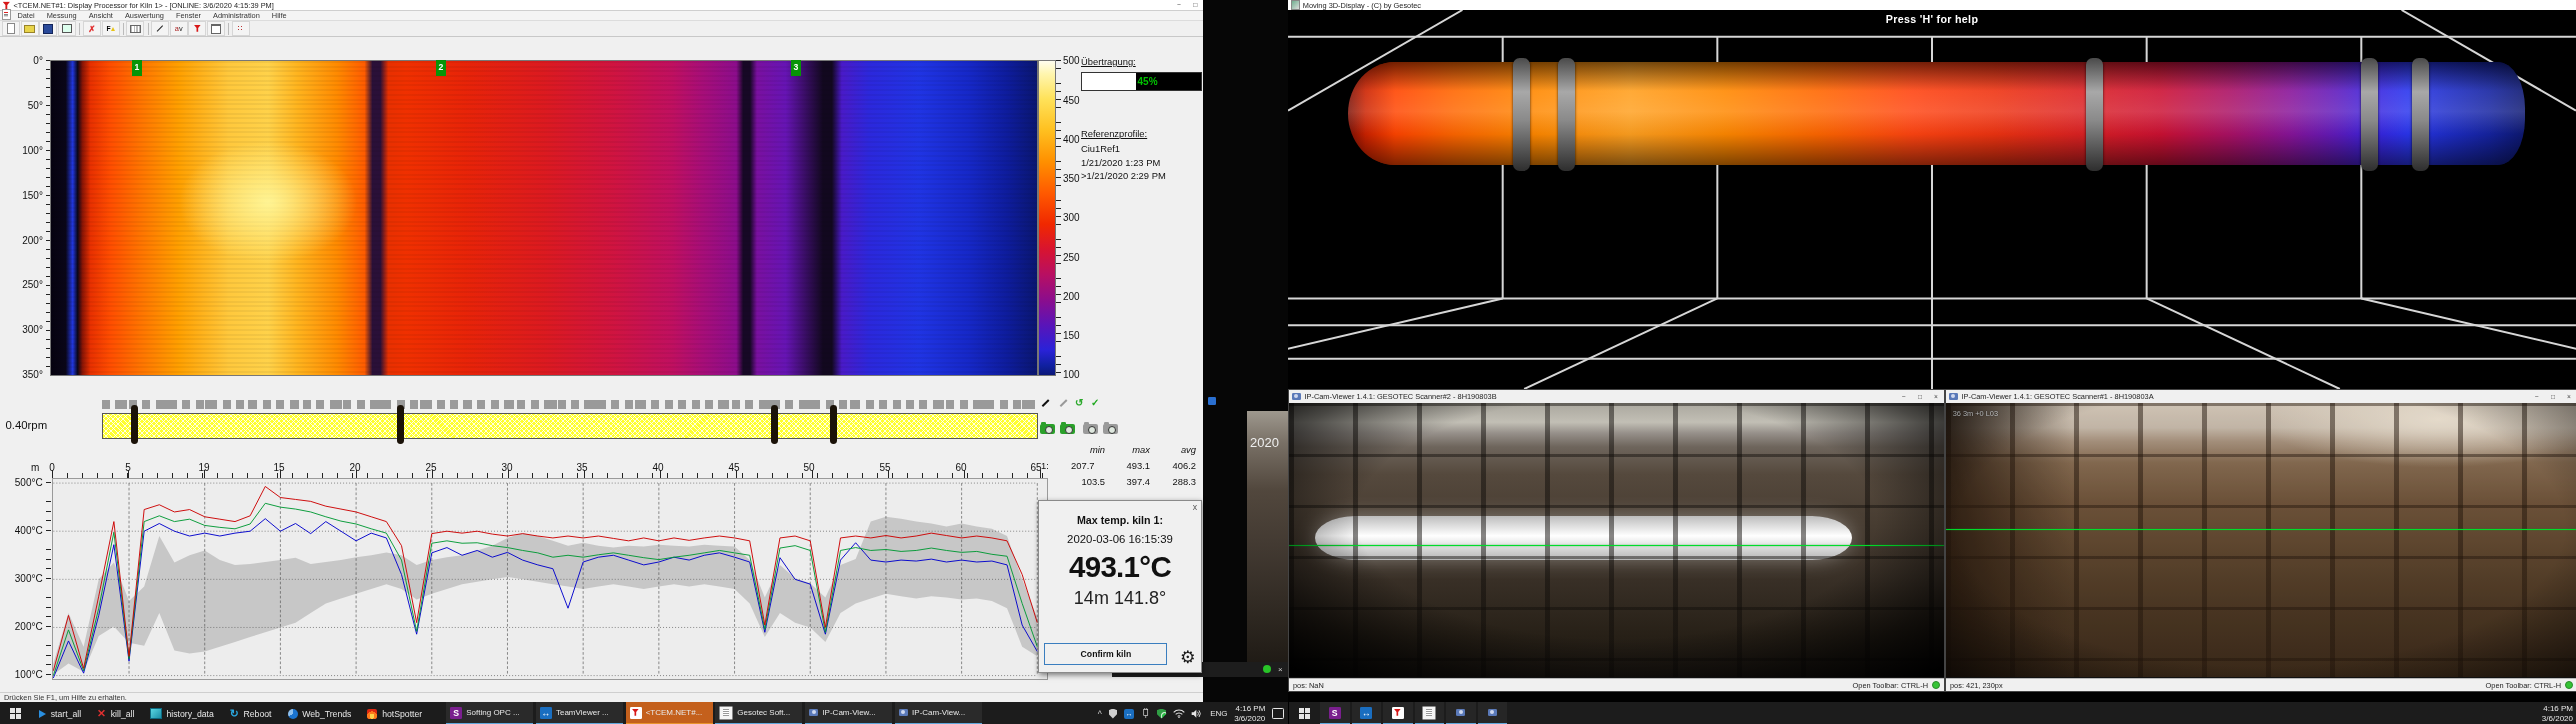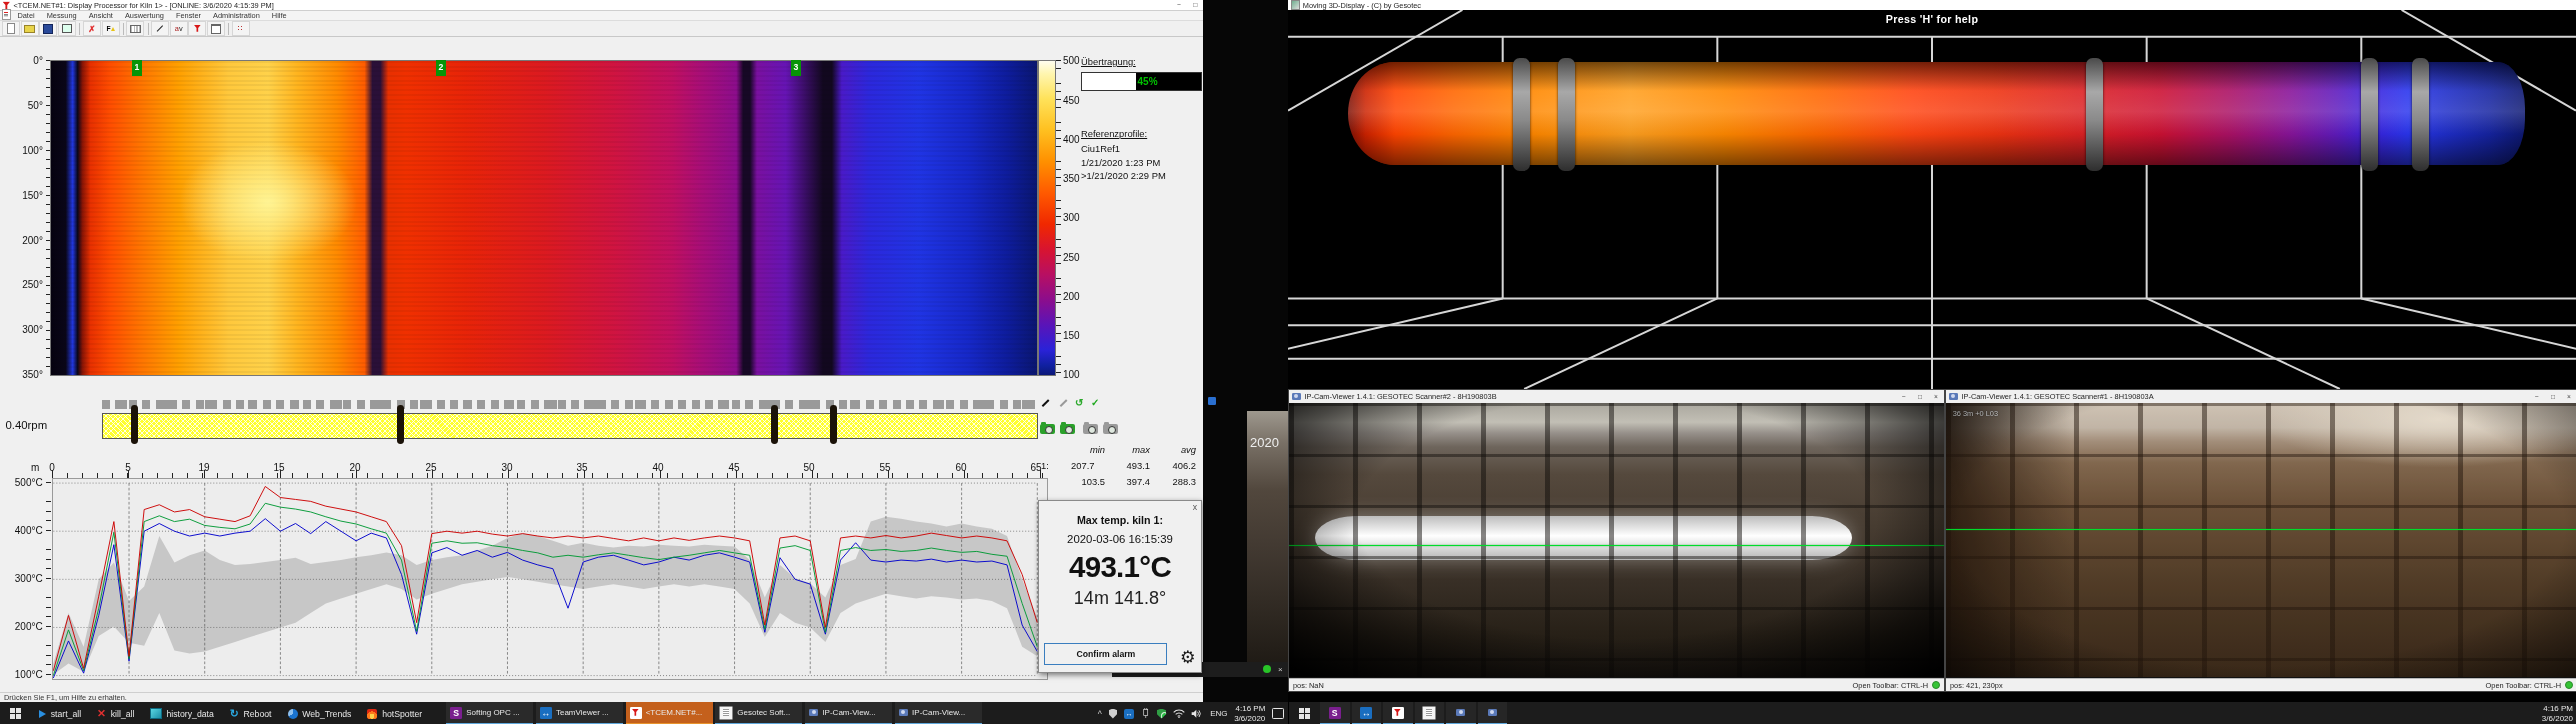--- a/index.html
+++ b/index.html
@@ -375,21 +375,21 @@
           <polyline points="0.5,285.825 23.07,203.3125 45.64,282.2375 68.21000000000001,174.6125 90.78,63.400000000000006 113.35,264.3 135.92000000000002,45.4625 158.49,38.2875 181.06,49.050000000000004 203.63,45.4625 226.2,56.225 248.77,59.8125 271.34000000000003,63.400000000000006 293.91,54.79 316.48,11.0225 339.05,27.525000000000002 361.62,30.395 384.19,33.265 406.76,40.44 429.33,44.745000000000005 451.9,49.050000000000004 474.47,56.225 497.04,63.400000000000006 519.61,99.275 542.1800000000001,214.07500000000002 564.75,81.3375 587.32,77.75 609.89,80.62 632.46,77.75 655.03,82.055 677.6,84.925 700.17,81.3375 722.74,84.925 745.3100000000001,87.795 767.88,84.925 790.45,87.795 813.02,84.925 835.59,88.5125 858.16,92.10000000000001 880.73,87.795 903.3,92.10000000000001 925.87,87.795 948.44,91.38250000000001 971.01,87.795 993.58,84.925 1016.15,87.795 1038.72,92.10000000000001 1061.29,217.6625 1083.8600000000001,87.795 1106.43,84.925 1129,92.10000000000001 1151.57,221.25 1174.14,87.795 1196.71,84.925 1219.28,87.795 1241.85,84.2075 1264.42,87.795 1286.99,84.925 1309.56,80.62 1332.13,84.2075 1354.7,87.795 1377.27,84.925 1399.84,87.795 1422.41,92.10000000000001 1444.98,142.32500000000002 1467.55,214.07500000000002" fill="none" stroke="#cc0000" stroke-width="1.4"></polyline>
         </svg>
     </div>
 
     <div id="alarm">
       <span style="position:absolute;right:4px;top:1.3px;color:#555;font-size:8.7px;">x</span>
       <div style="margin-top:13px;font-size:10.7px;font-weight:bold;">Max temp. kiln 1:</div>
       <div style="margin-top:6.7px;font-size:11.4px;">2020-03-06 16:15:39</div>
       <div style="margin-top:5.4px;font-size:29.5px;font-weight:bold;letter-spacing:-0.7px;">493.1°C</div>
       <div style="margin-top:4px;font-size:18px;color:#222;">14m  141.8°</div>
-      <div id="alarm-confirm">Confirm alarm</div>
+      <div id="alarm-confirm">Confirm kiln</div>
       <span class="gearico" style="position:absolute;right:5.4px;bottom:5.4px;">⚙</span>
     </div>
 
     <div id="tcem-status">Drücken Sie F1, um Hilfe zu erhalten.</div>
   </div>
 
   <div id="strip">
     <span class="abs" style="left:5.4px;top:397px;width:8px;height:8px;background:#2a6fd0;border-radius:1.3px;"></span>
     <div class="abs" style="left:44px;top:411px;width:41px;height:263px;background:linear-gradient(180deg,#b9b2a6 0%,#8d8377 12%,#5f5347 30%,#4a4037 55%,#332c24 80%,#201b15 100%);opacity:.85;"></div>
     <span class="abs" style="left:47px;top:435px;color:#eee;font-size:13px;">2020</span>

